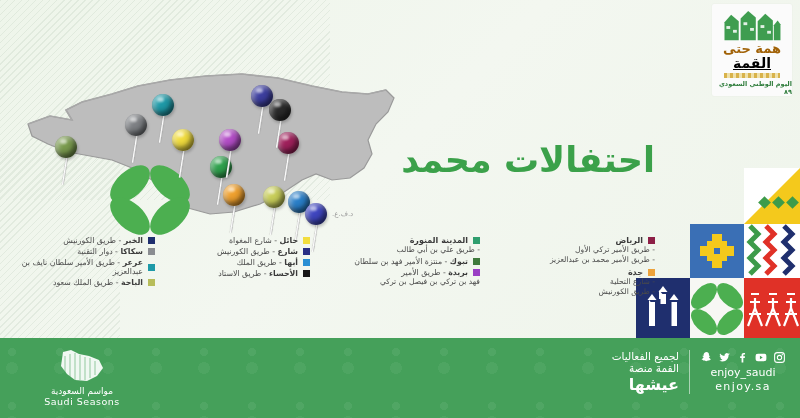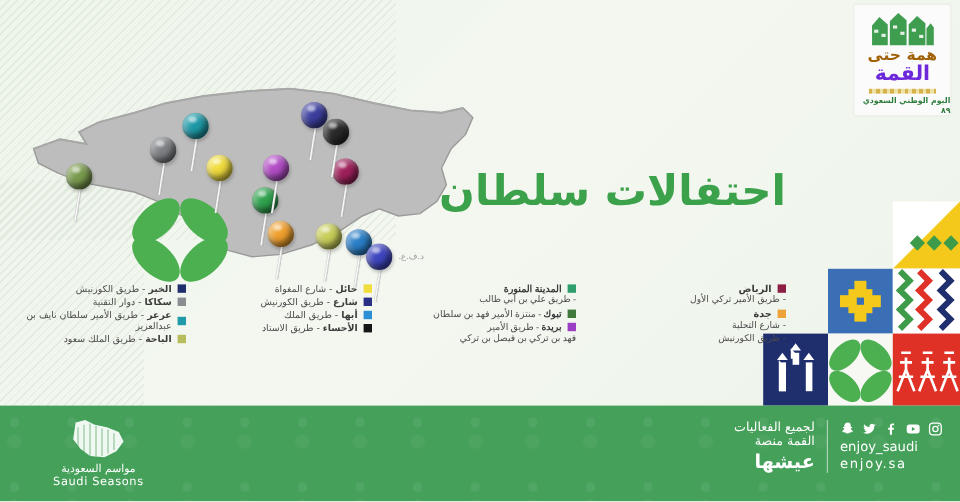--- a/index.html
+++ b/index.html
@@ -75,21 +75,21 @@
     position: absolute; right: 8px; top: 4px;
     width: 80px; height: 92px;
     background: #fbfbfb;
     border-radius: 2px;
     display: flex; flex-direction: column; align-items: center;
     padding-top: 5px;
     box-shadow: 0 0 2px rgba(0,0,0,.06);
   }
   .nd-mount { width: 62px; height: 34px; }
   .nd-word1 { font-size: 13px; font-weight: bold; color: #a16207; direction: rtl; margin-top: 1px; line-height: 1;}
-  .nd-word2 { font-size: 17px; font-weight: bold; color: #6d28d9; direction: rtl; line-height: 1; margin-top:1px;}
+  .nd-word2 { font-size: 14px; font-weight: bold; color: #000000; direction: rtl; line-height: 1; margin-top:1px;text-decoration:underline;}
   .nd-rule { width: 56px; height: 5px; margin-top: 3px;
     background: repeating-linear-gradient(90deg,#d8b24a 0 3px, #efe0a8 3px 6px); }
   .nd-sub { font-size: 6.5px; color: #2f7d3c; direction: rtl; margin-top: 2px; font-weight:bold;}
   .tile { position: absolute; }
 
   
   .legend { position: absolute; left: 0; top: 232px; width: 660px; height: 98px; }
   .lg-col { position: absolute; direction: rtl; text-align: right; }
   .lg-group { margin-bottom: 2px; }
   .lg-head { display: flex; align-items: center; justify-content: flex-start;
@@ -112,21 +112,21 @@
       radial-gradient(circle at 12px 14px, rgba(255,255,255,.07) 0 4px, transparent 4px),
       radial-gradient(circle at 12px 30px, rgba(255,255,255,.055) 0 6px, transparent 6px);
     background-size: 48px 54px;
     opacity: .9;
   }
   .ss-logo { position: absolute; left: 22px; top: 10px; width: 120px; color: #fff;
              display:flex; flex-direction:column; align-items:center; }
   .ss-ar { font-size: 9px; direction: rtl; margin-top: 2px; }
   .ss-en { font-size: 9.5px; letter-spacing: .5px; }
   .f-right { position: absolute; right: 14px; top: 12px; display: flex; align-items: center; gap: 10px; }
-  .f-social { color: #fff; text-align: left; }
+  .f-social { color: #fff; text-align: center; }
   .f-icons { display: flex; gap: 5px; align-items: center; margin-bottom: 2px; }
   .f-handle { font-size: 11px; line-height: 1.25; }
   .f-site { font-size: 11px; letter-spacing: 1.4px; line-height: 1.25; }
   .f-div { width: 1px; height: 44px; background: rgba(255,255,255,.55); }
   .f-ar { color: #fff; direction: rtl; text-align: right; }
   .f-ar1 { font-size: 10.5px; letter-spacing: .5px;}
   .f-ar2 { font-size: 10.5px; letter-spacing: .5px;}
   .f-ar3 { font-size: 16px; font-weight: bold; margin-top: 1px;}
 </style>
 </head>
@@ -211,21 +211,21 @@
       <div class="pin" style="left: 268px; top: 163px;">
         <div class="needle"></div>
         <div class="head" style="background: radial-gradient(circle at 34% 30%, rgb(42, 127, 201), rgb(42, 127, 201) 45%, rgba(0, 0, 0, 0.45)) rgb(42, 127, 201);"></div>
       </div>
       <div class="pin" style="left: 285px; top: 175px;">
         <div class="needle"></div>
         <div class="head" style="background: radial-gradient(circle at 34% 30%, rgb(63, 70, 192), rgb(63, 70, 192) 45%, rgba(0, 0, 0, 0.45)) rgb(63, 70, 192);"></div>
       </div>
     </div>
 
-  <div class="title">احتفالات سلطان</div>
+  <div class="title">احتفالات محمد</div>
 
   <div class="nd-logo">
     <svg class="nd-mount" viewBox="0 0 62 34" xmlns="http://www.w3.org/2000/svg">
       <g fill="#3f9d50">
         <path d="M2,33 L2,14 L9,6 L17,13 L17,33 Z"></path>
         <path d="M19,33 L19,10 L27,2 L35,9 L35,33 Z"></path>
         <path d="M37,33 L37,13 L45,5 L53,12 L53,33 Z"></path>
         <path d="M54,33 L54,17 L58,12 L61,16 L61,33 Z"></path>
       </g>
       <g fill="#ffffff" opacity=".85">
@@ -362,21 +362,21 @@
             <span class="lg-inline"><b>أبها</b> - طريق الملك</span>
           </div>
         </div>
         <div class="lg-group">
           <div class="lg-head">
             <span class="sw" style="background: rgb(22, 22, 22);"></span>
             <span class="lg-inline"><b>الأحساء</b> - طريق الاستاد</span>
           </div>
         </div>
       </div>
-    <div class="lg-col" style="right:180px; top:4px; width:160px;font-family:Liberation Serif, serif;">
+    <div class="lg-col" style="right:180px; top:4px; width:160px;">
         <div class="lg-group">
           <div class="lg-head">
             <span class="sw" style="background: rgb(47, 158, 110);"></span>
             <span class="lg-city">المدينة المنورة</span>
           </div>
           <div class="lg-line">- طريق علي بن أبي طالب</div>
         </div>
         <div class="lg-group">
           <div class="lg-head">
             <span class="sw" style="background: rgb(63, 122, 60);"></span>
@@ -391,20 +391,21 @@
           <div class="lg-line">فهد بن تركي بن فيصل بن تركي</div>
         </div>
       </div>
     <div class="lg-col" style="right:5px; top:4px; width:165px;">
         <div class="lg-group">
           <div class="lg-head">
             <span class="sw" style="background: rgb(141, 31, 70);"></span>
             <span class="lg-city">الرياض</span>
           </div>
           <div class="lg-line">- طريق الأمير تركي الأول</div>
+          <div class="lg-line">- طريق الأمير محمد بن عبدالعزيز</div>
         </div>
         <div class="lg-group">
           <div class="lg-head">
             <span class="sw" style="background: rgb(237, 162, 58);"></span>
             <span class="lg-city">جدة</span>
           </div>
           <div class="lg-line">- شارع التحلية</div>
           <div class="lg-line">- طريق الكورنيش</div>
         </div>
       </div>

